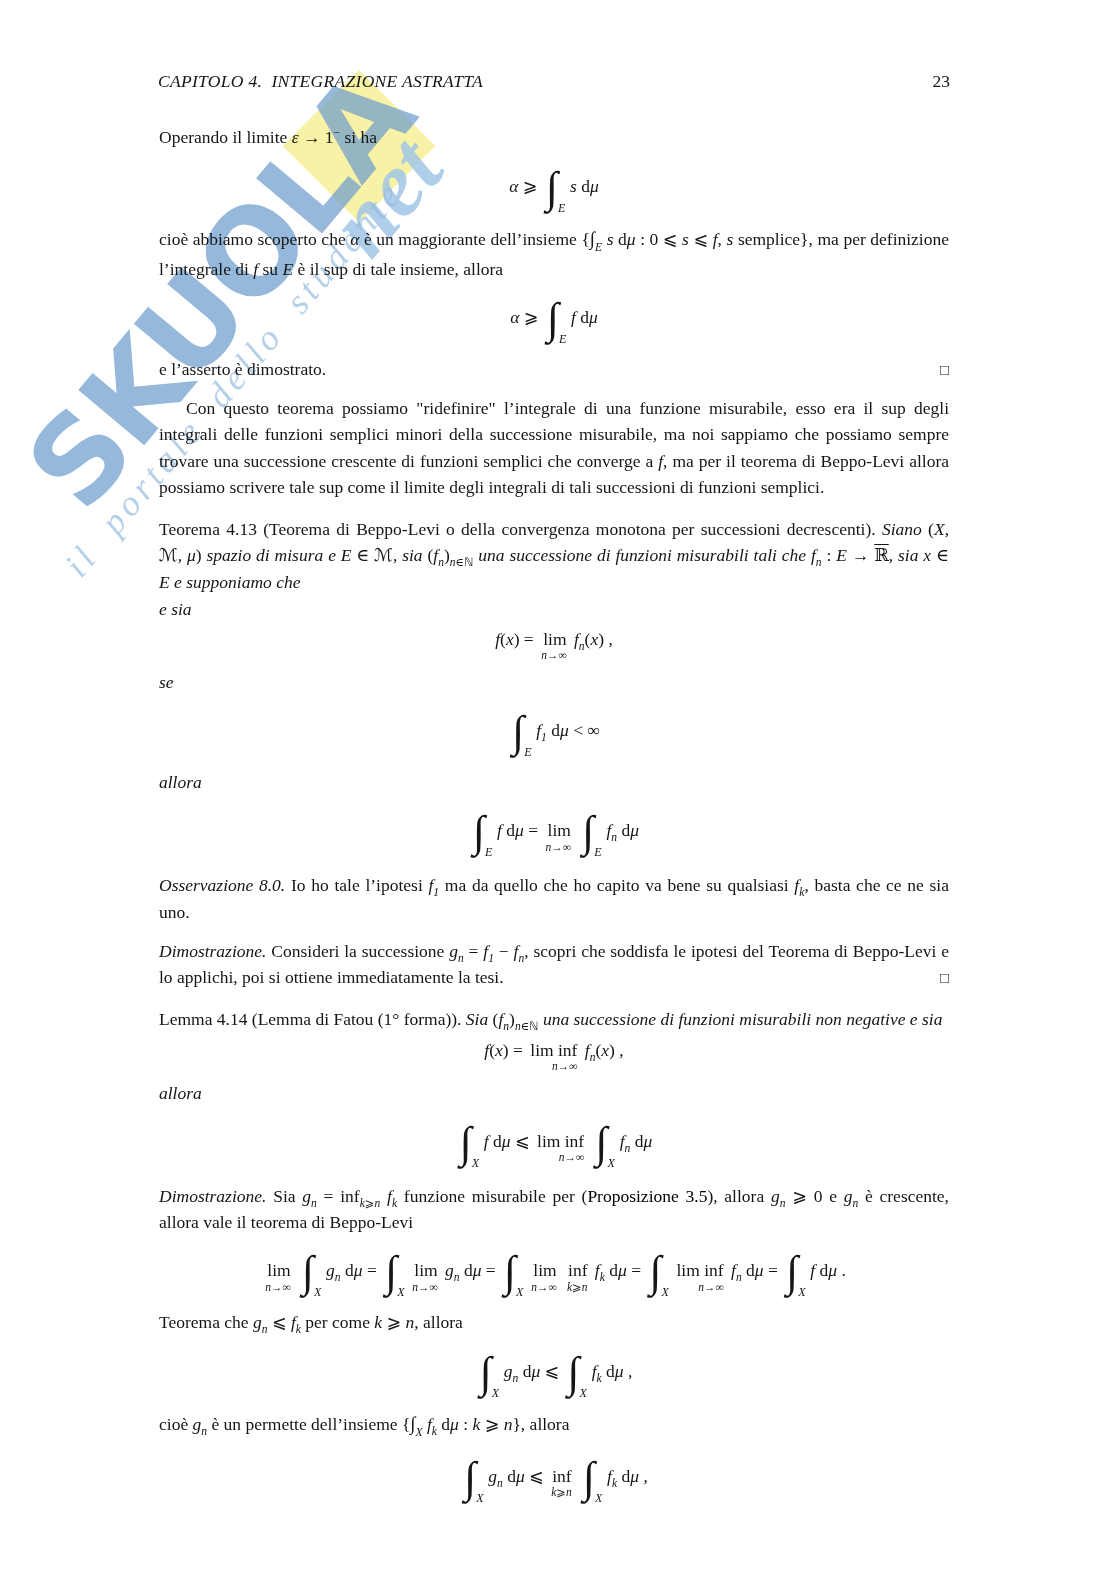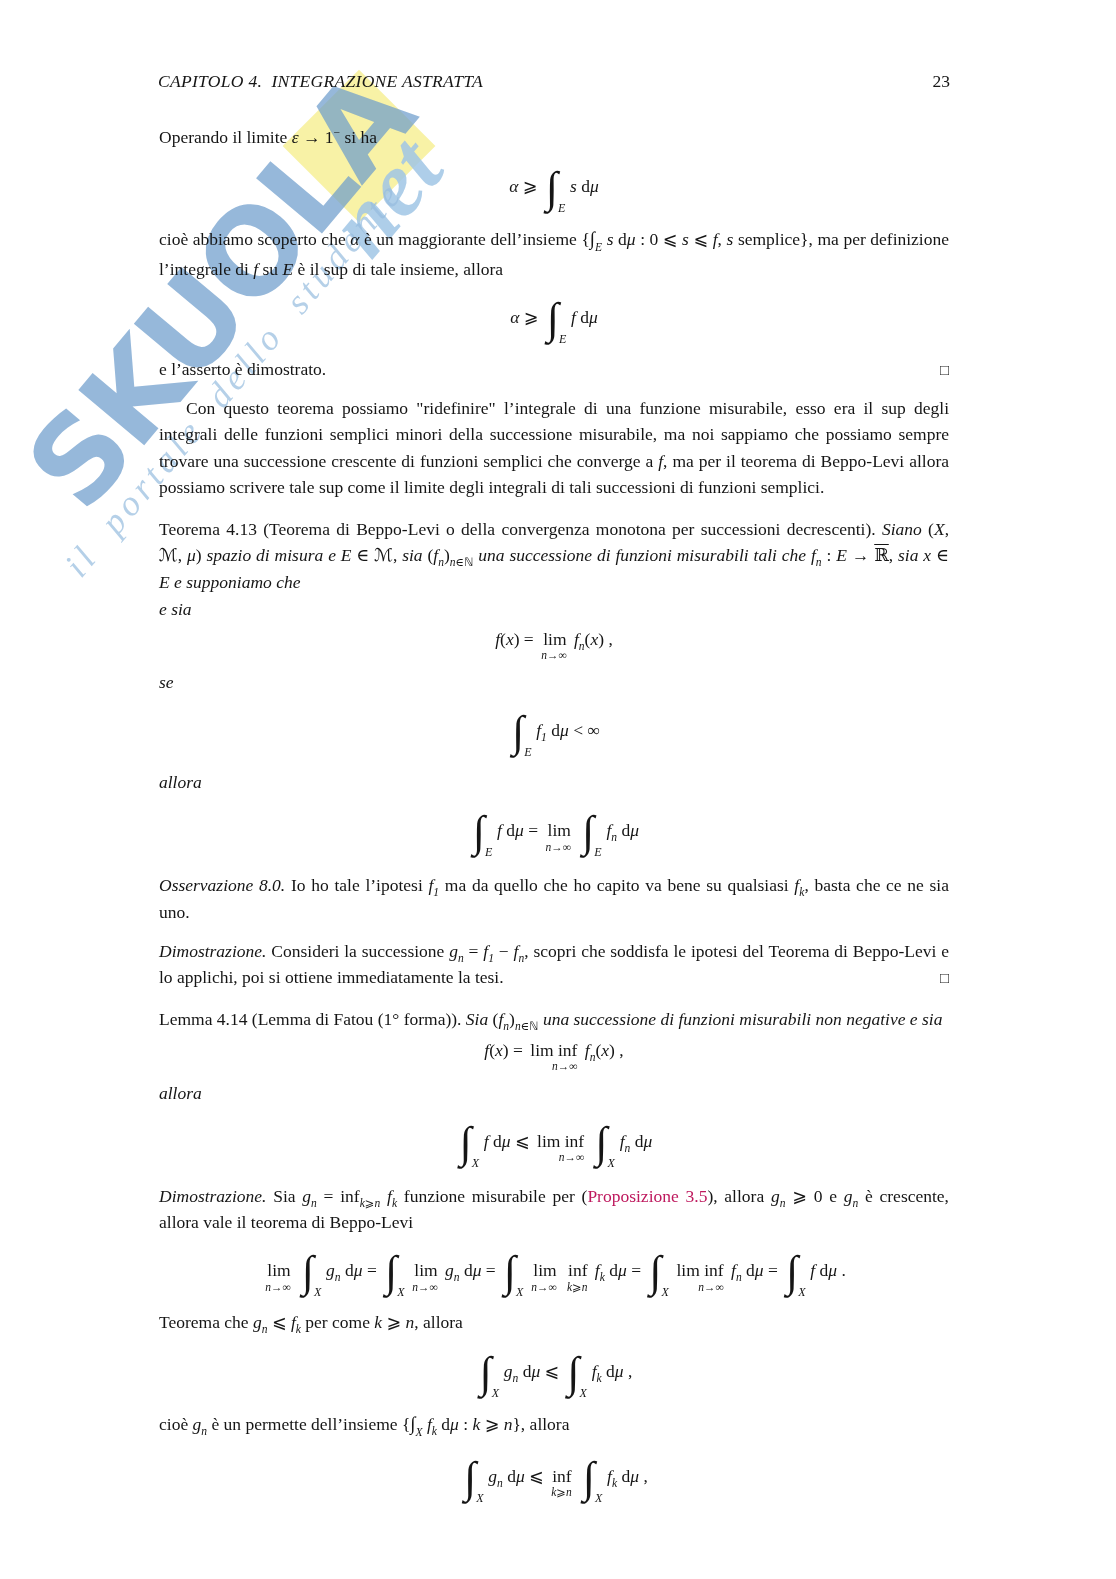--- a/index.html
+++ b/index.html
@@ -44,21 +44,21 @@
   .para{margin:1px;text-align:justify;}
   .ind{text-indent:27px;}
   .mt1{margin-top:13px;}
   .mt2{margin-top:16px;}
 
   sub{font-size:.66em;font-style:italic;line-height:0;}
   sup{font-size:.66em;line-height:0;}
   .it{font-style:italic;}
   .bf{font-weight:normal;}
   .ol{text-decoration:overline;}
-  .mlink{color:#be185d;}
+  .mlink{color:#000000;}
   .qed{float:right;font-size:15px;transform:translateY(3px);}
 
   
   .display{text-align:center;margin:7px 0;line-height:1.25;}
   .display.tall{margin:10px 0;}
 
   
   .int{display:inline-block;position:relative;vertical-align:middle;
        margin:0 2px;padding:0 10px 0 2px;height:54px;}
   .int .g{font-size:44px;line-height:54px;display:block;}

